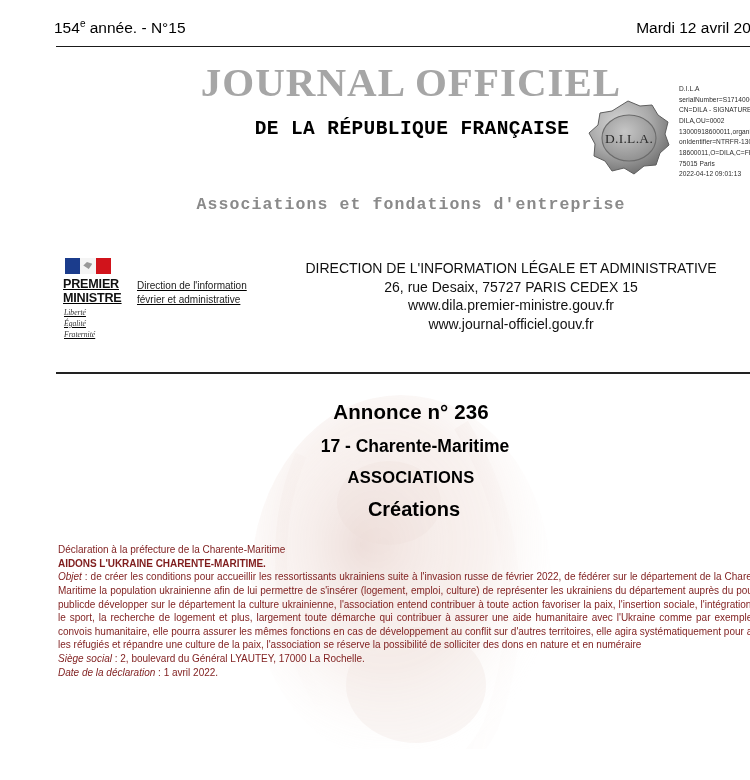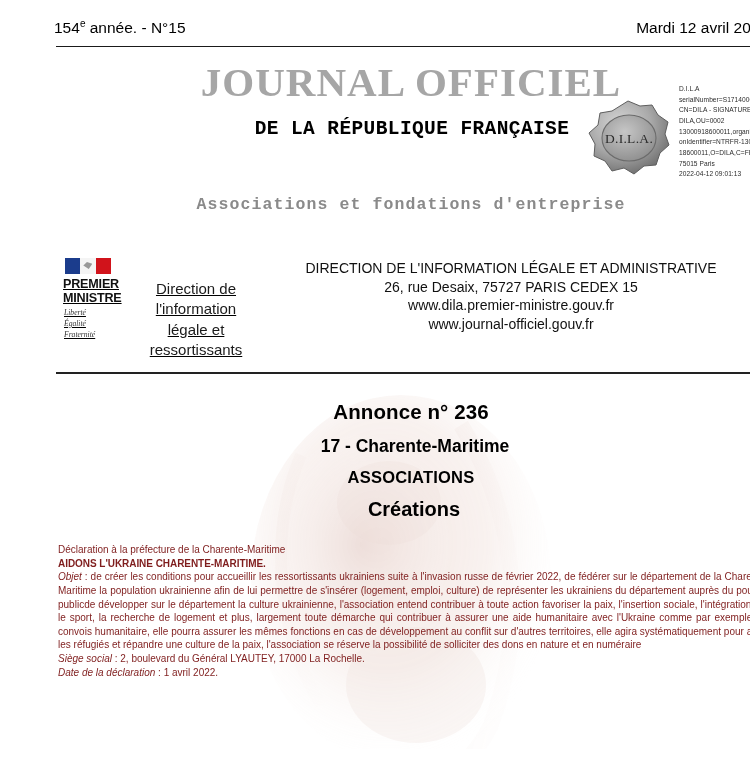--- a/index.html
+++ b/index.html
@@ -160,27 +160,26 @@
   #pm-motto {
     font-family: "Liberation Serif", serif;
     font-style: italic;
     font-size: 7.6px;
     line-height: 1.42;
     color: #333;
     margin-top: 3px;
     margin-left: 1px;
   }
   #pm-right {
-    font-size: 15px;
+    font-size: 10px;
     line-height: 1.35;
     color: #1a1a1a;
     margin-left: 8px;
     margin-top: 21px;
     width: 118px;
-    text-align: center;
   }
 
   
   #dila-address {
     position: absolute;
     left: 230px;
     top: 259px;
     width: 490px;
     text-align: center;
     font-size: 14px;
@@ -326,21 +325,21 @@
         <div>MINISTRE</div>
       </div>
       <div id="pm-motto">
         <div>Liberté</div>
         <div>Égalité</div>
         <div>Fraternité</div>
       </div>
     </div>
     <div id="pm-right">
       <div>Direction de l'information</div>
-      <div>légale et ressortissants</div>
+      <div>février et administrative</div>
     </div>
   </div>
 
   <div id="dila-address">
     <div>DIRECTION DE L'INFORMATION LÉGALE ET ADMINISTRATIVE</div>
     <div>26, rue Desaix, 75727 PARIS CEDEX 15</div>
     <div>www.dila.premier-ministre.gouv.fr</div>
     <div>www.journal-officiel.gouv.fr</div>
   </div>
 

